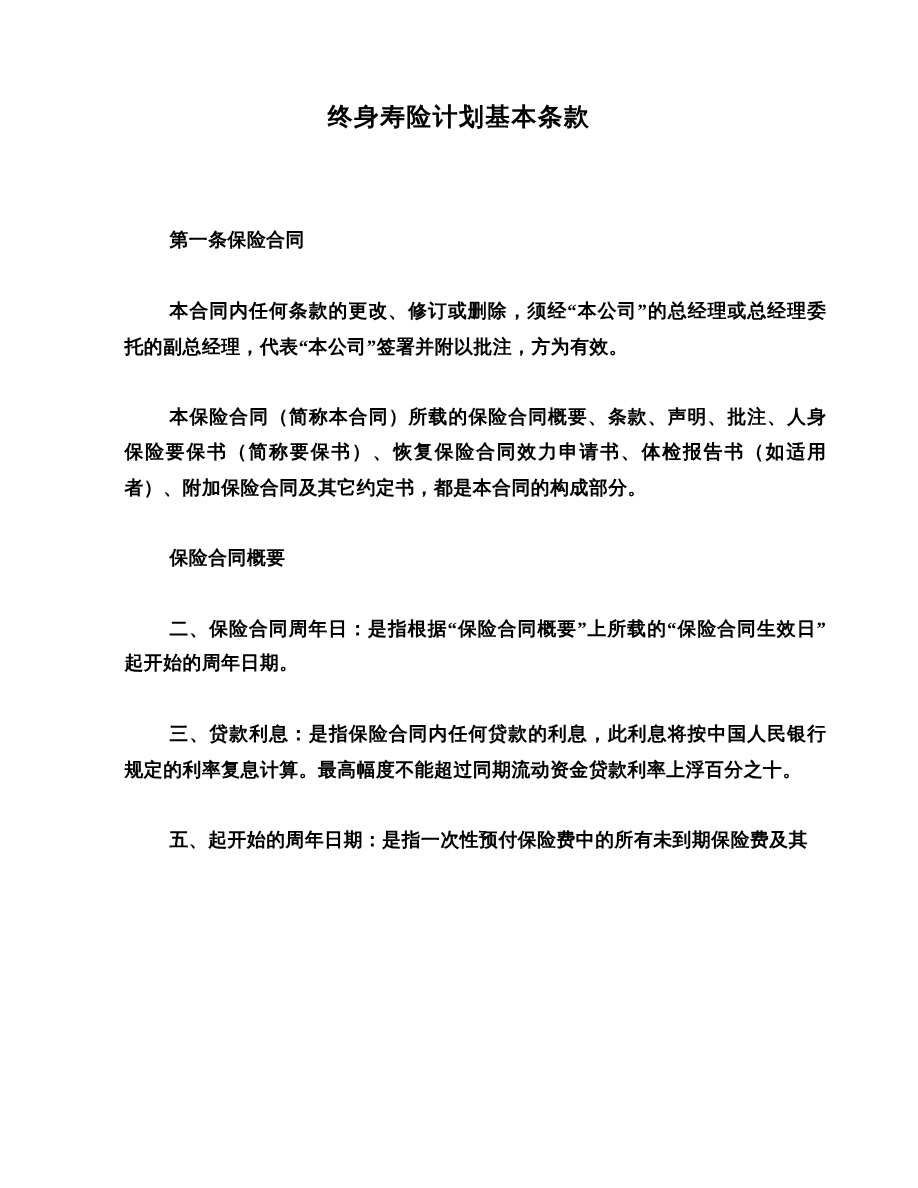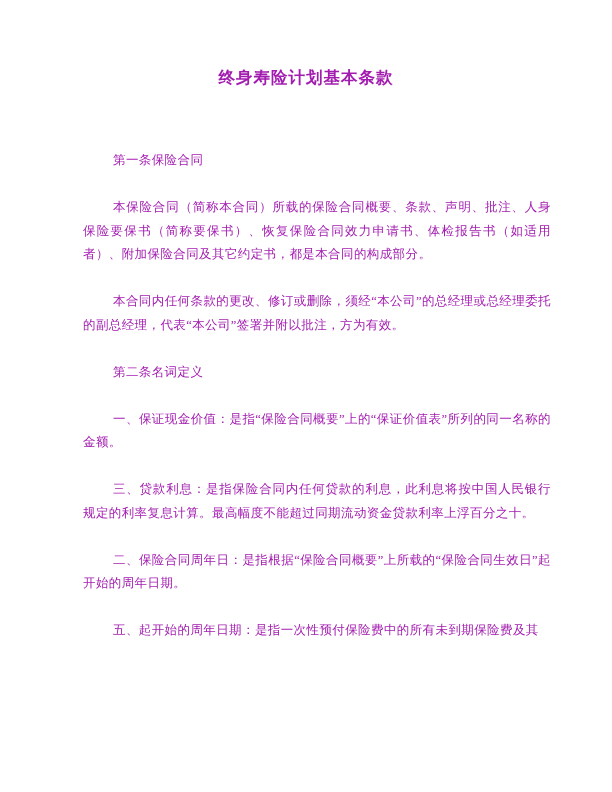--- a/index.html
+++ b/index.html
@@ -10,65 +10,65 @@
   .page {
     position: relative;
     width: 612px;
     height: 792px;
     margin: 0 auto;
     background: #ffffff;
     overflow: hidden;
     box-sizing: border-box;
     padding: 64px 61px 0 83px;
     font-family: "Liberation Serif", "DejaVu Serif", serif;
-    color: #a21caf;
+    color: #000000;
   }
   .doc-title {
     font-size: 16.5px;
     font-weight: bold;
     text-align: center;
     line-height: 28px;
     margin: 0 22px 57px 0; 
     letter-spacing: 1px;
   }
   .para, .heading {
     font-size: 12.5px;
     line-height: 23.5px;
     margin: 0 0 23.5px 0;
     text-align: justify;
     text-justify: inter-character;
     letter-spacing: 0.4px;
+    font-weight: bold;
   }
   .para {
     text-indent: 30px;
   }
   .heading {
     text-indent: 30px;
   }
   .para:last-child {
     margin-bottom: 0;
   }
 </style>
 </head>
 <body>
 
 <div class="page">
 
   <h1 class="doc-title">终身寿险计划基本条款</h1>
 
   <p class="heading">第一条保险合同</p>
 
+  <p class="para">本合同内任何条款的更改、修订或删除，须经“本公司”的总经理或总经理委托的副总经理，代表“本公司”签署并附以批注，方为有效。</p>
+
   <p class="para">本保险合同（简称本合同）所载的保险合同概要、条款、声明、批注、人身保险要保书（简称要保书）、恢复保险合同效力申请书、体检报告书（如适用者）、附加保险合同及其它约定书，都是本合同的构成部分。</p>
 
-  <p class="para">本合同内任何条款的更改、修订或删除，须经“本公司”的总经理或总经理委托的副总经理，代表“本公司”签署并附以批注，方为有效。</p>
+  <p class="heading">保险合同概要</p>
 
-  <p class="heading">第二条名词定义</p>
 
-  <p class="para">一、保证现金价值：是指“保险合同概要”上的“保证价值表”所列的同一名称的金额。</p>
+  <p class="para">二、保险合同周年日：是指根据“保险合同概要”上所载的“保险合同生效日”起开始的周年日期。</p>
 
   <p class="para">三、贷款利息：是指保险合同内任何贷款的利息，此利息将按中国人民银行规定的利率复息计算。最高幅度不能超过同期流动资金贷款利率上浮百分之十。</p>
-
-  <p class="para">二、保险合同周年日：是指根据“保险合同概要”上所载的“保险合同生效日”起开始的周年日期。</p>
 
 
   <p class="para">五、起开始的周年日期：是指一次性预付保险费中的所有未到期保险费及其</p>
 
 </div>
 
 </body></html>

